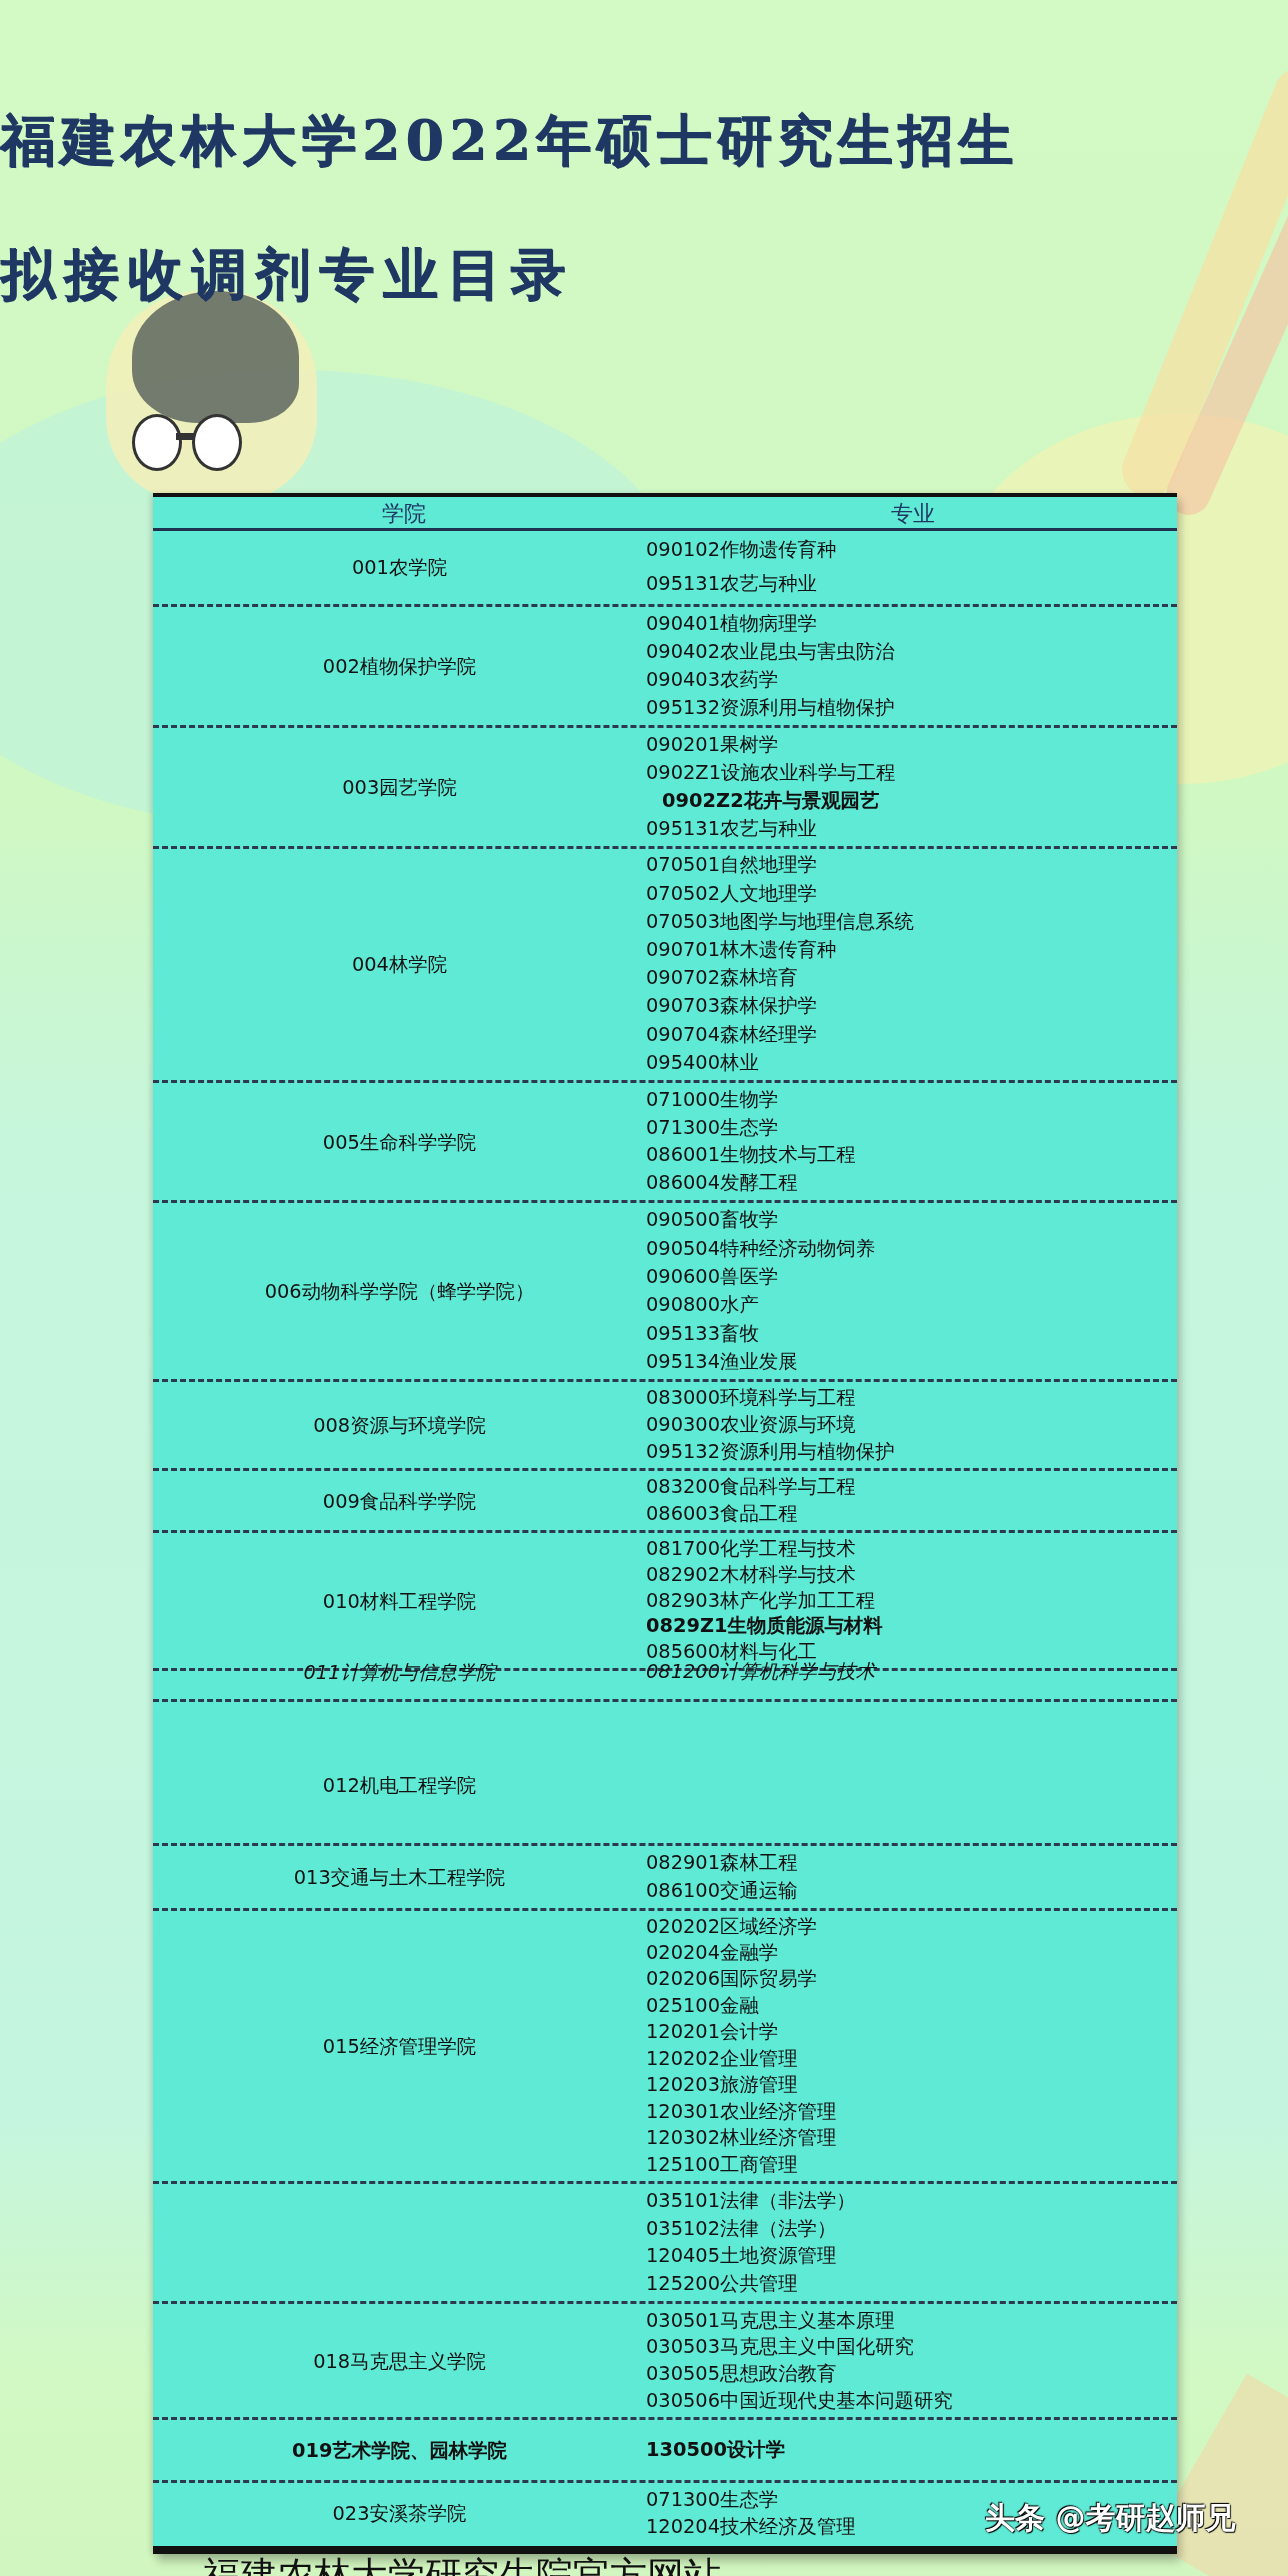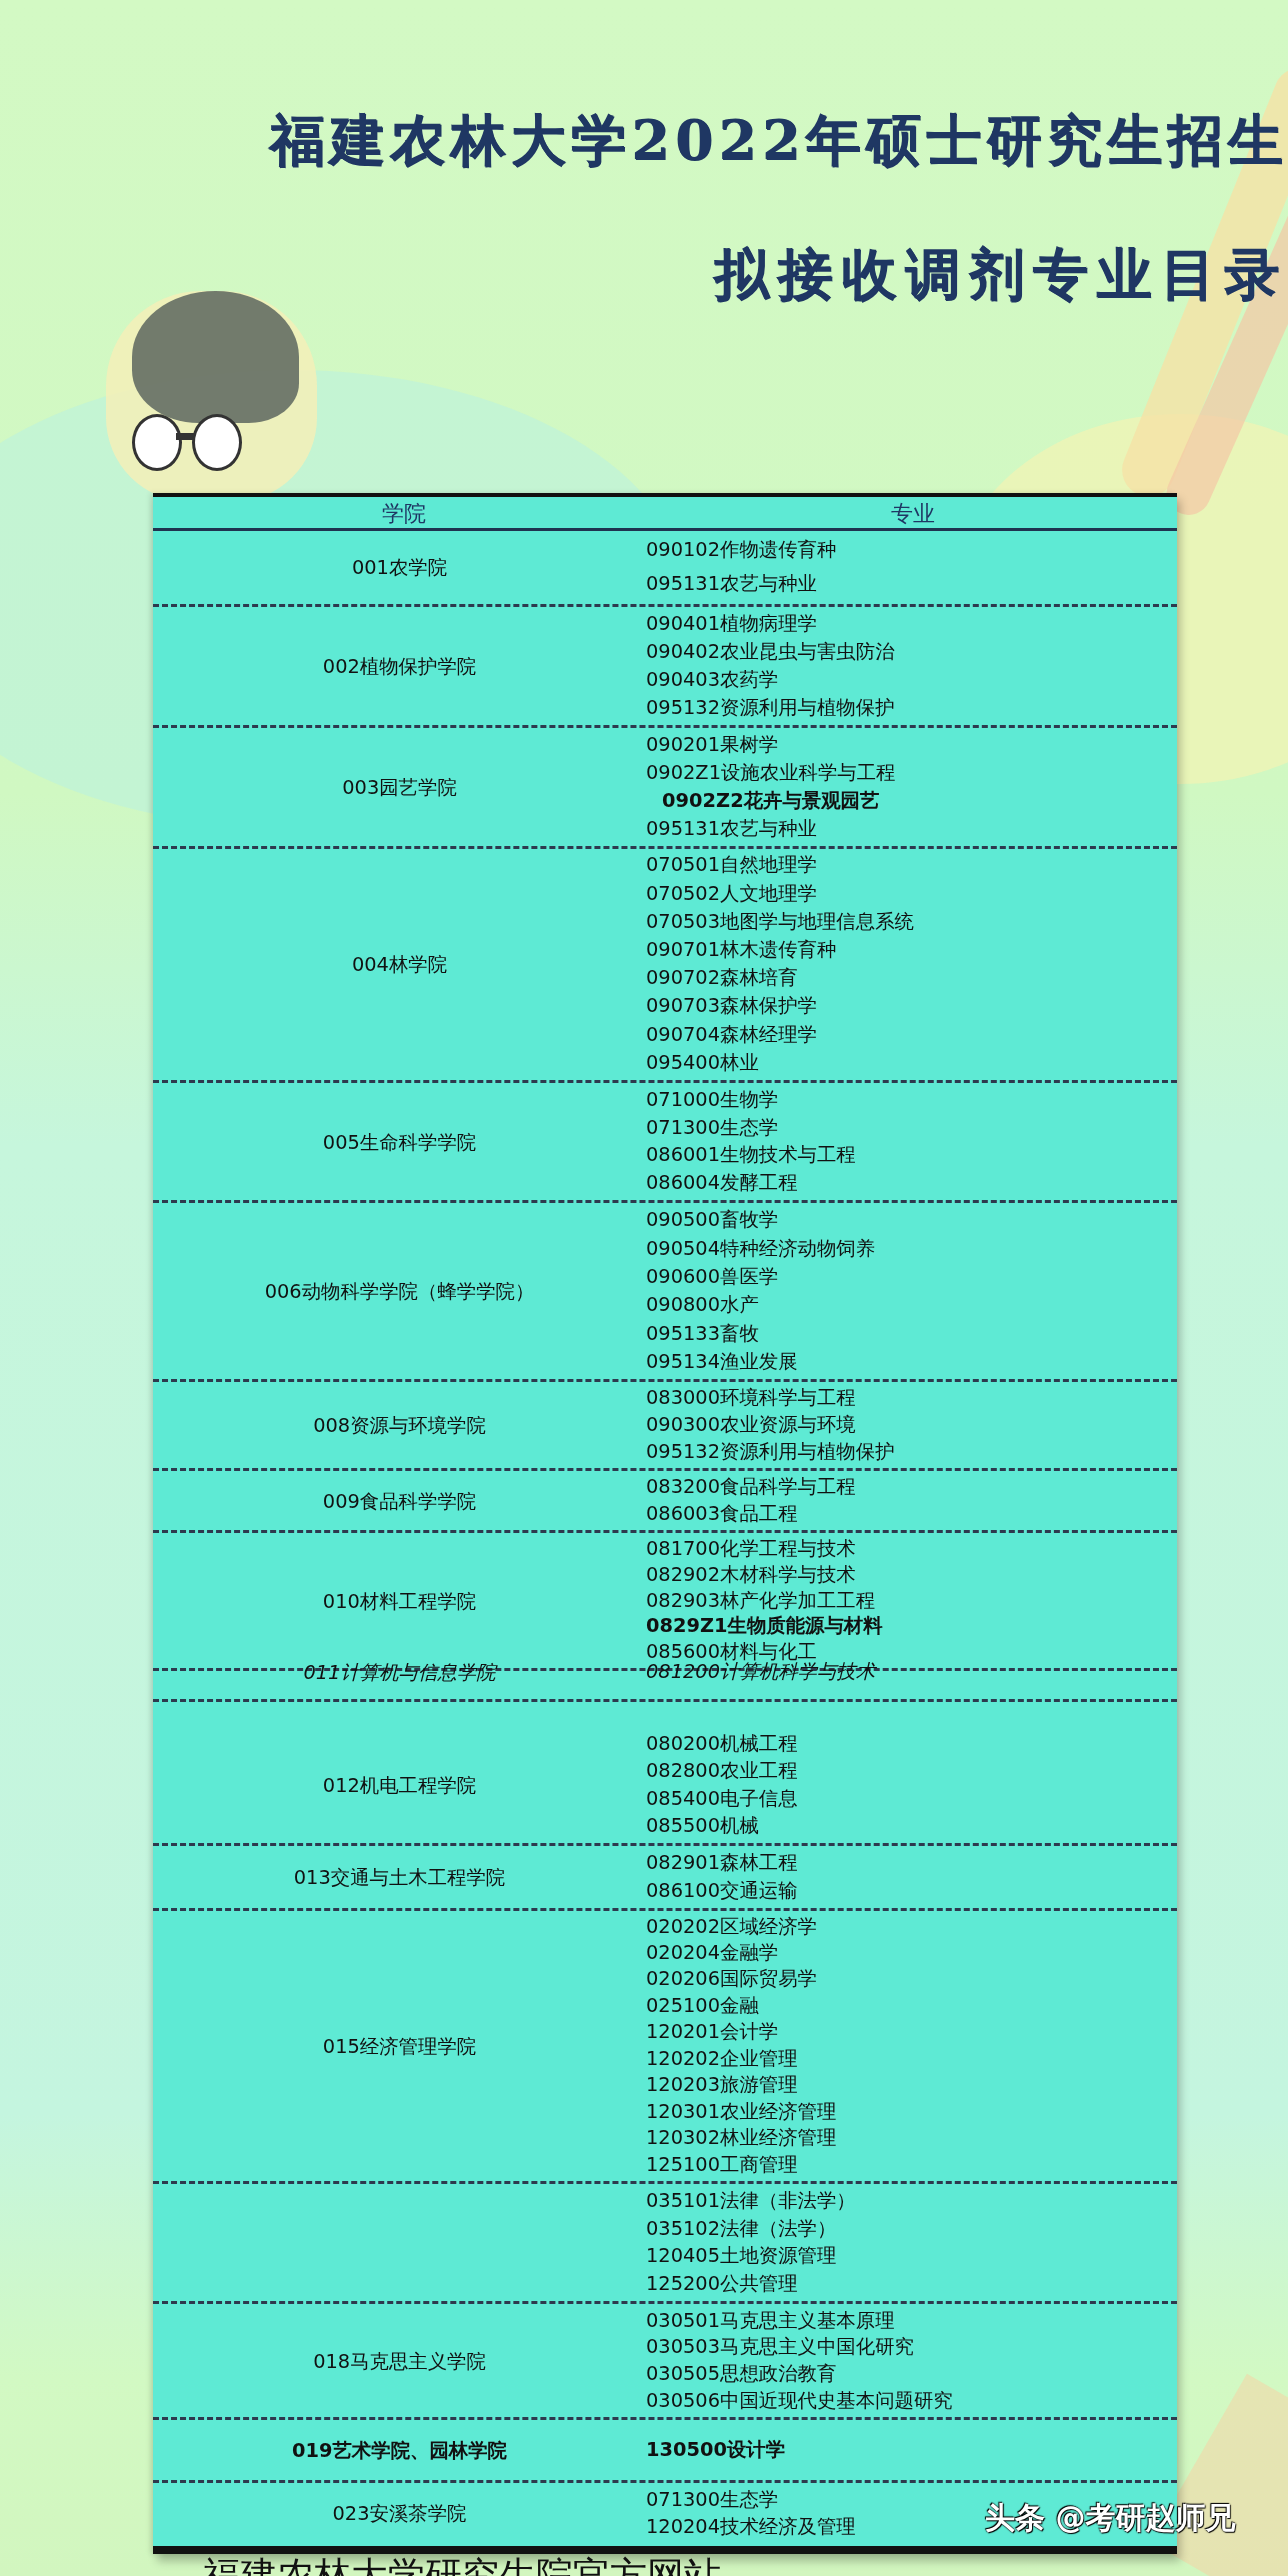--- a/index.html
+++ b/index.html
@@ -14,21 +14,21 @@
   .stripe1 { left:1198px; top:53px; width:53px; height:458px; background:#f5e2a6; transform:rotate(22deg); border-radius:26.4px; opacity:.8; }
   .stripe2 { left:1233px; top:159px; width:44px; height:370px; background:#f3c8a5; transform:rotate(24deg); border-radius:22px; opacity:.7; }
   .stripe3 { left:1189px; top:2396px; width:141px; height:194px; background:#f1d7a8; transform:rotate(30deg); opacity:.6; }
   .char-head { left:106px; top:291px; width:211px; height:211px; border-radius:45% 45% 40% 40%; background:#f2efb9; opacity:.9; }
   .char-hair { left:132px; top:291px; width:167px; height:132px; border-radius:50% 50% 30% 40%; background:#646e64; opacity:.9; }
   .glass { top:414px; width:44px; height:51px; border-radius:50%; border:3.5px solid #333; background:#fff; }
   .glass.l { left:132px; } .glass.r { left:192px; }
   .glass-bridge { left:176px; top:433px; width:19.4px; height:7px; background:#333; }
 
   .title {
-    position:absolute; left:0; width:1288px; text-align:right;
+    position:absolute; left:0; width:1288px; text-align:left;
     color:#1f3763; font-weight:bold; letter-spacing:5.3px;
     text-shadow: 0.9px 0.9px 0 #1f3763;
     font-family: "DejaVu Serif", "Liberation Serif", serif;
   }
   .title.t1 { top:104px; font-size:55px; }
   .title.t2 { top:238px; font-size:55px; letter-spacing:8.8px; }
 
   .table {
     position:absolute; left:153px; top:493px; width:1024px; height:2049px;
     background:#5eead4;
@@ -179,26 +179,20 @@
         </div>
       </div>
       <div class="row" style="top: 1149px; height: 53px; font-style: italic;">
         <div class="college">011计算机与信息学院</div>
         <div class="majors">
           <div class="major">081200计算机科学与技术</div>
         </div>
       </div>
       <div class="row" style="top: 1231px; height: 115px;">
         <div class="college">012机电工程学院</div>
-        <div class="majors">
-          <div class="major">080200机械工程</div>
-          <div class="major">082800农业工程</div>
-          <div class="major">085400电子信息</div>
-          <div class="major">085500机械</div>
-        </div>
       </div>
       <div class="row" style="top: 1350px; height: 61px;">
         <div class="college">013交通与土木工程学院</div>
         <div class="majors">
           <div class="major">082901森林工程</div>
           <div class="major">086100交通运输</div>
         </div>
       </div>
       <div class="row" style="top: 1414px; height: 270px;">
         <div class="college">015经济管理学院</div>

